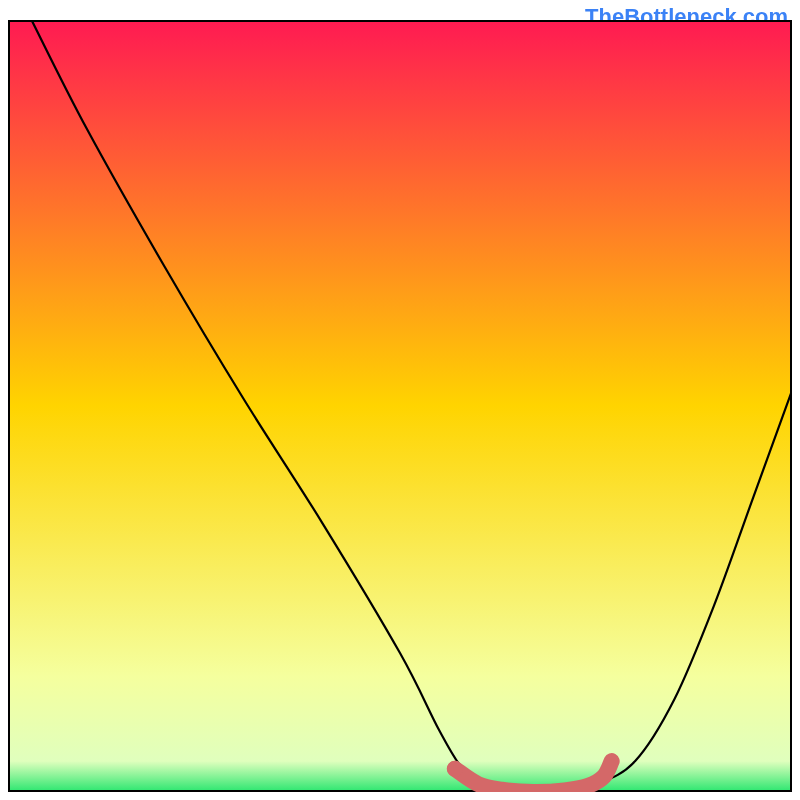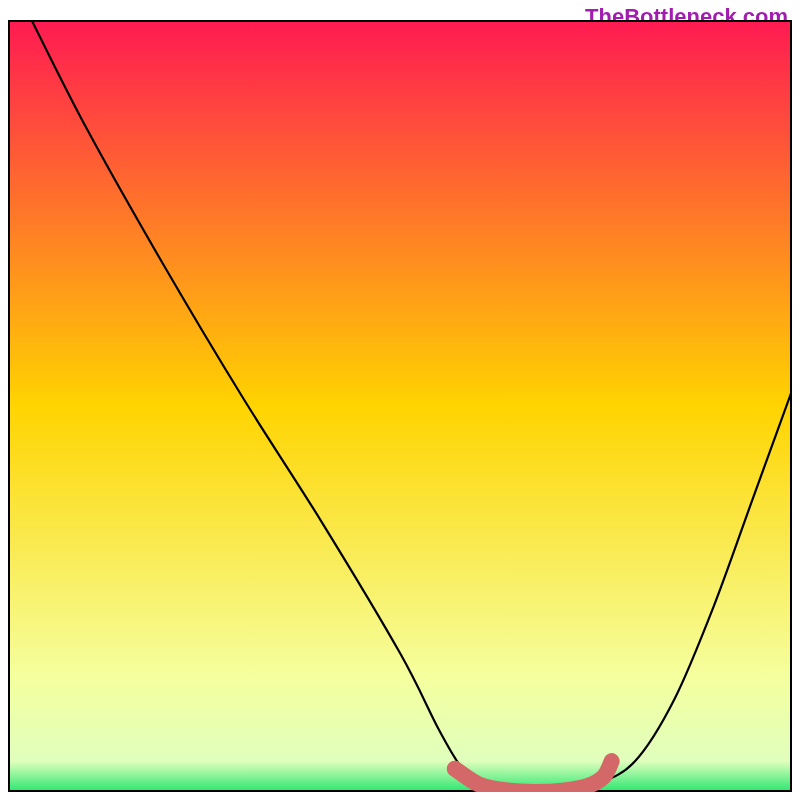--- a/index.html
+++ b/index.html
@@ -9,21 +9,21 @@
     height: 800px;
     background: #ffffff;
     font-family: Arial, sans-serif;
   }
   .watermark {
     position: absolute;
     top: 4px;
     right: 12px;
     font-size: 22px;
     font-weight: bold;
-    color: #a21caf;
+    color: #3b82f6;
   }
   .chart-container {
     position: absolute;
     top: 20px;
     left: 8px;
     width: 784px;
     height: 772px;
   }
 </style>
 </head>

